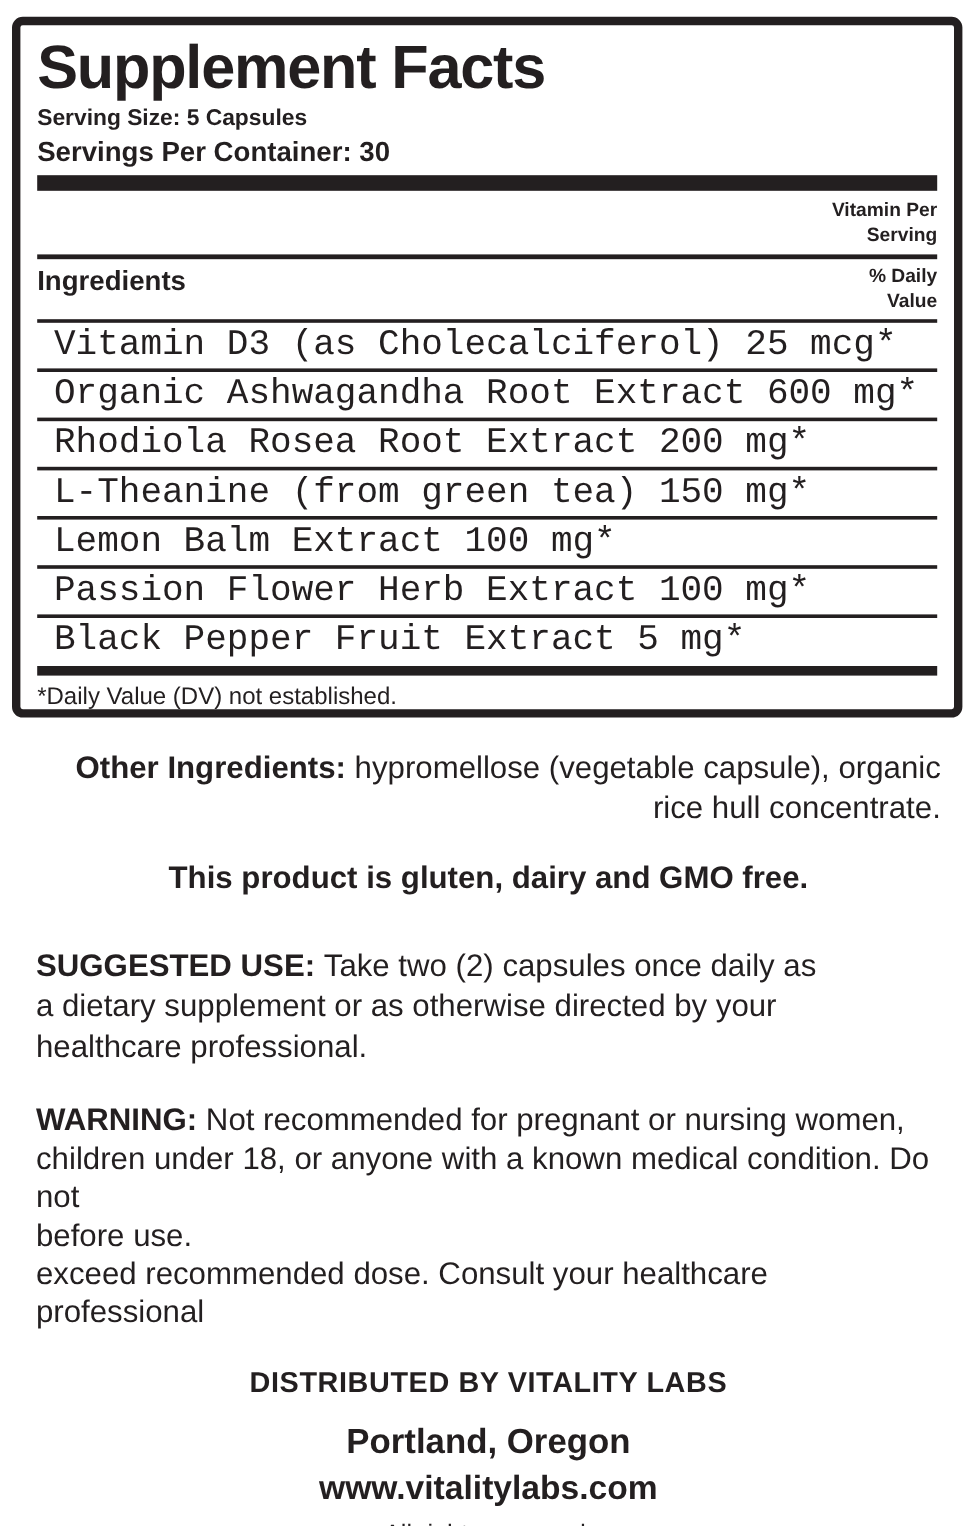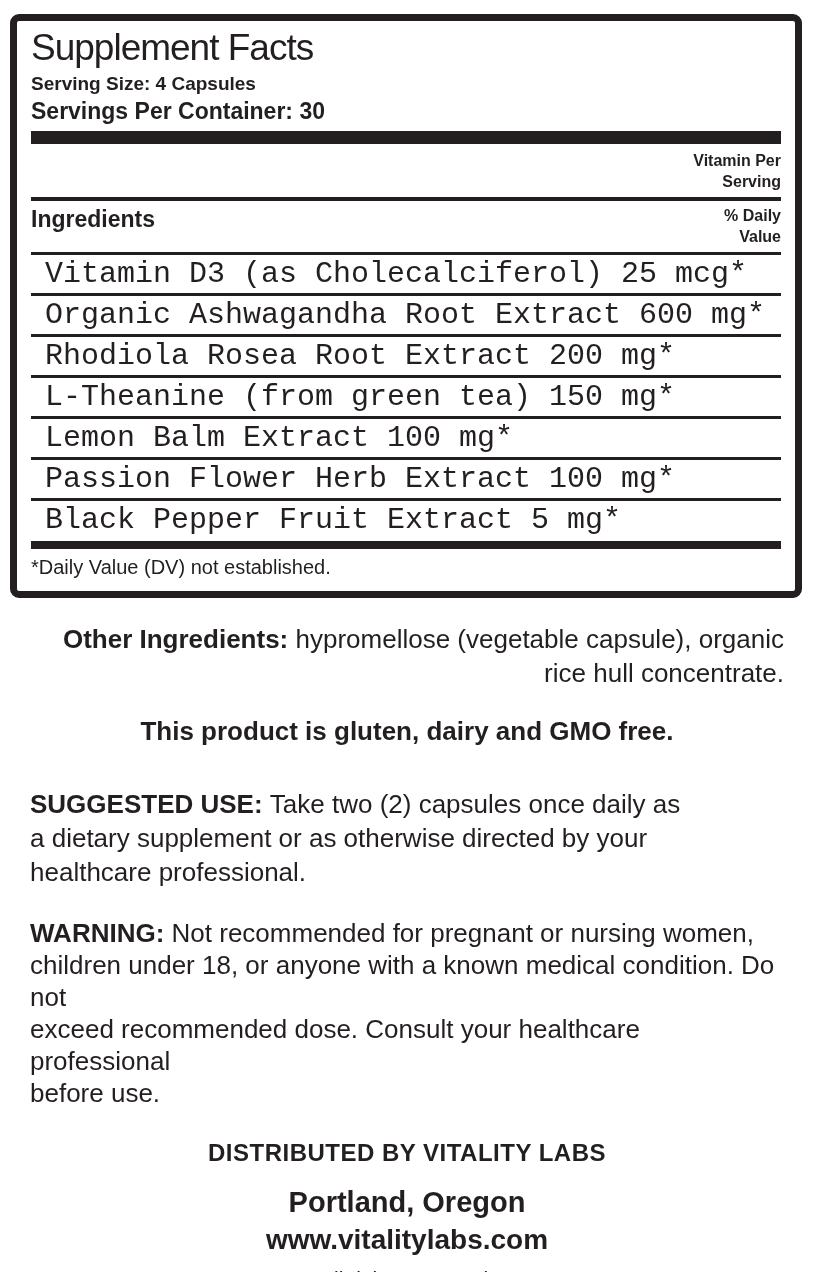--- a/index.html
+++ b/index.html
@@ -5,21 +5,21 @@
   html,body{margin:0;padding:0;background:#ffffff;}
   body{font-family:"Liberation Sans", sans-serif;color:#231f20;}
   .page{position:relative;width:814px;height:1272px;background:#fff;overflow:hidden;}
 
   
   .facts-box{
     position:absolute;left:10px;top:14px;width:792px;height:584px;
     box-sizing:border-box;border:7px solid #231f20;border-radius:9px;
     padding:6px 14px 0 14px;overflow:hidden;
   }
-  .facts-title{font-size:37px;font-weight:normal;letter-spacing:-1px;line-height:1.05;margin:2px 0 0 0;}
+  .facts-title{font-size:51px;font-weight:bold;letter-spacing:-1px;line-height:1.05;margin:2px 0 0 0;}
   .serving-size{font-size:19px;font-weight:600;margin-top:5px;}
   .servings-container{font-size:23px;font-weight:700;margin-top:3px;}
   .bar-thick{height:13px;background:#231f20;margin-top:6px;}
   .bar-mid{height:8px;background:#231f20;margin-top:2px;}
   .rule{height:4px;background:#231f20;margin-top:4px;}
   .rule-thin{height:3px;background:#231f20;}
   .amount-header{text-align:right;font-size:16px;font-weight:700;line-height:1.35;margin-top:6px;}
   .cols-row{display:flex;justify-content:space-between;align-items:flex-start;padding:5px 0 4px 0;}
   .col-left{font-size:23px;font-weight:700;}
   .col-right{text-align:right;font-size:16px;font-weight:700;line-height:1.3;}
@@ -41,21 +41,21 @@
   .dist-3{font-size:28px;font-weight:700;margin-top:5px;}
   .dist-4{font-size:21px;font-weight:500;margin-top:11px;}
 </style>
 </head>
 <body>
 
 <div class="page">
 
   <div class="facts-box">
     <div class="facts-title">Supplement Facts</div>
-    <div class="serving-size">Serving Size: 4 Capsules</div>
+    <div class="serving-size">Serving Size: 5 Capsules</div>
     <div class="servings-container">Servings Per Container: 30</div>
 
     <div class="bar-thick"></div>
 
     <div class="amount-header">
       <div>Vitamin Per</div>
       <div>Serving</div>
     </div>
 
     <div class="rule"></div>
@@ -96,22 +96,22 @@
 
     <div class="para suggested" id="suggested">
         <div><b>SUGGESTED USE: </b>Take two (2) capsules once daily as</div>
         <div>a dietary supplement or as otherwise directed by your</div>
         <div>healthcare professional.</div>
       </div>
 
     <div class="para warning" id="warning">
         <div><b>WARNING: </b>Not recommended for pregnant or nursing women,</div>
         <div>children under 18, or anyone with a known medical condition. Do not</div>
+        <div>before use.</div>
         <div>exceed recommended dose. Consult your healthcare professional</div>
-        <div>before use.</div>
       </div>
 
     <div class="dist-block">
       <div class="dist-1">DISTRIBUTED BY VITALITY LABS</div>
       <div class="dist-2">Portland, Oregon</div>
       <div class="dist-3">www.vitalitylabs.com</div>
       <div class="dist-4">All rights reserved.</div>
     </div>
 
   </div>

